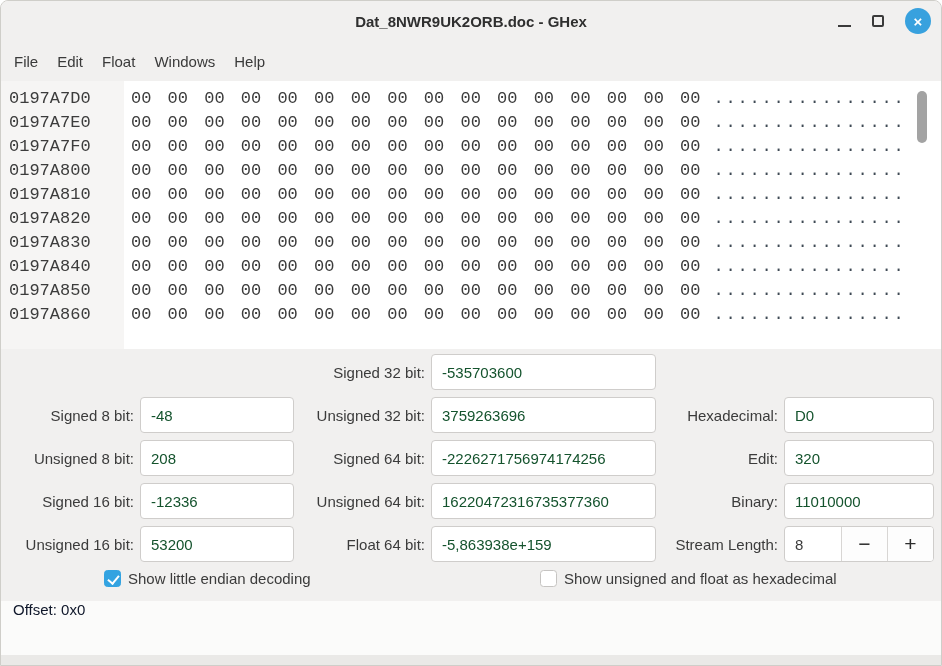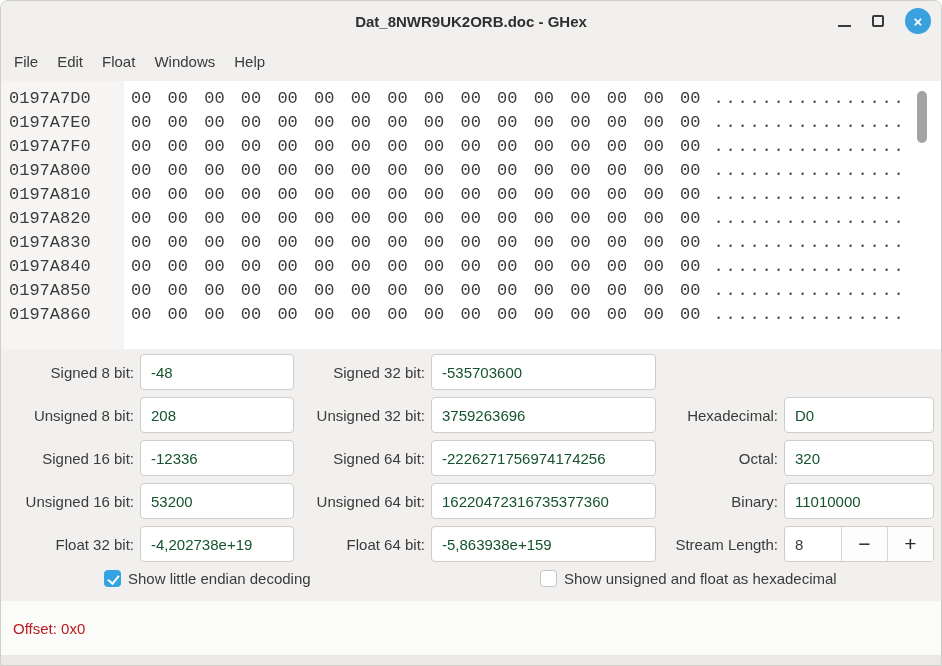--- a/index.html
+++ b/index.html
@@ -52,22 +52,22 @@
     font-size:21px;color:#2c2c2c;background:#fdfdfd;cursor:default;}
   
   .cb-row{position:relative;height:20px;margin-top:8px;}
   .cb{position:absolute;top:0;display:flex;align-items:center;gap:7px;cursor:default;}
   .cb .box{width:17px;height:17px;border-radius:3.5px;background:#ffffff;border:1px solid #c6c4c2;position:relative;flex:none;}
   .cb.checked .box{background:#33a3e1;border-color:#33a3e1;}
   .cb.checked .box::after{content:'';position:absolute;left:5px;top:2px;width:5px;height:9px;
     border-right:2px solid #ffffff;border-bottom:2px solid #ffffff;transform:rotate(40deg);}
   .cb-label{font-size:15px;color:#3b3b3b;}
   
-  .statusbar{height:54px;background:#fbfbfa;display:flex;align-items:center;padding-left:12px;
-    font-size:15px;color:#b91c1c;}
+  .statusbar{height:54px;background:#fbfbfa;display:flex;padding-left:12px;
+    font-size:15px;color:#0f172a;}
   .footer-strip{height:12px;background:#eae9e7;}
 </style>
 </head>
 <body>
 
 <div class="window">
 
   <div class="titlebar">
     <div class="title">Dat_8NWR9UK2ORB.doc - GHex</div>
     <div class="win-controls">
@@ -114,24 +114,20 @@
             <div class="conv-input">208</div>
           </div>
           <div class="conv-row">
             <div class="conv-label">Signed 16 bit:</div>
             <div class="conv-input">-12336</div>
           </div>
           <div class="conv-row">
             <div class="conv-label">Unsigned 16 bit:</div>
             <div class="conv-input">53200</div>
           </div>
-          <div class="conv-row">
-            <div class="conv-label">Float 32 bit:</div>
-            <div class="conv-input">-4,202738e+19</div>
-          </div>
         </div>
         <div class="conv-col c2">
           <div class="conv-row">
             <div class="conv-label">Signed 32 bit:</div>
             <div class="conv-input">-535703600</div>
           </div>
           <div class="conv-row">
             <div class="conv-label">Unsigned 32 bit:</div>
             <div class="conv-input">3759263696</div>
           </div>
@@ -147,21 +143,21 @@
             <div class="conv-label">Float 64 bit:</div>
             <div class="conv-input">-5,863938e+159</div>
           </div>
         </div>
         <div class="conv-col c3">
           <div class="conv-row">
             <div class="conv-label">Hexadecimal:</div>
             <div class="conv-input">D0</div>
           </div>
           <div class="conv-row">
-            <div class="conv-label">Octal:</div>
+            <div class="conv-label">Edit:</div>
             <div class="conv-input">320</div>
           </div>
           <div class="conv-row">
             <div class="conv-label">Binary:</div>
             <div class="conv-input">11010000</div>
           </div>
           <div class="conv-row">
             <div class="conv-label">Stream Length:</div>
             <div class="spinner">
               <div class="spin-value">8</div>

